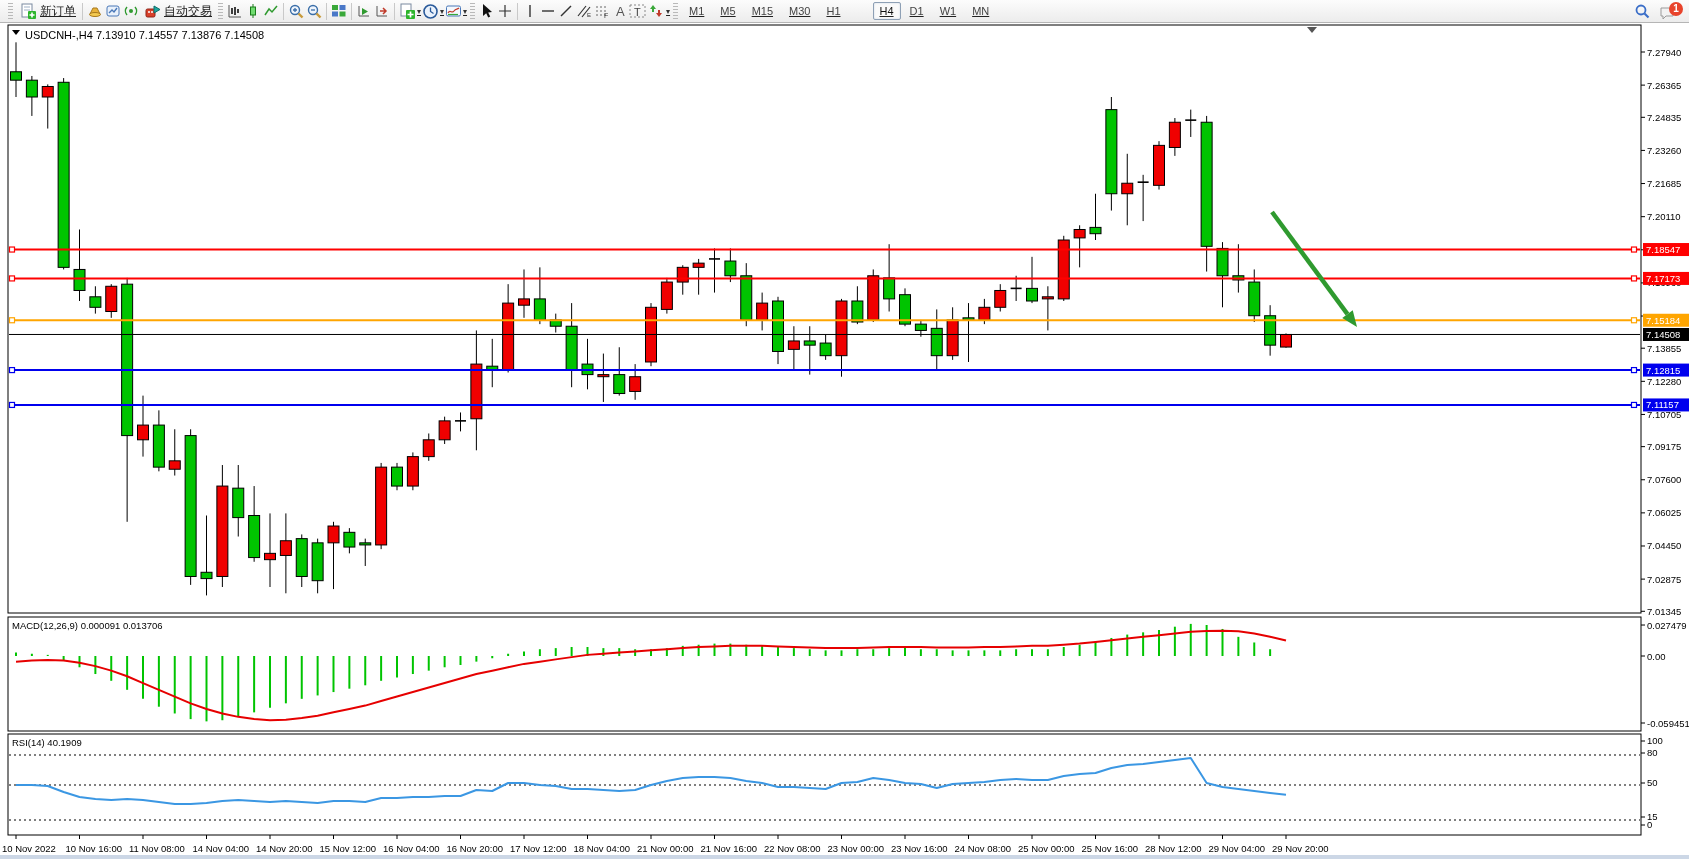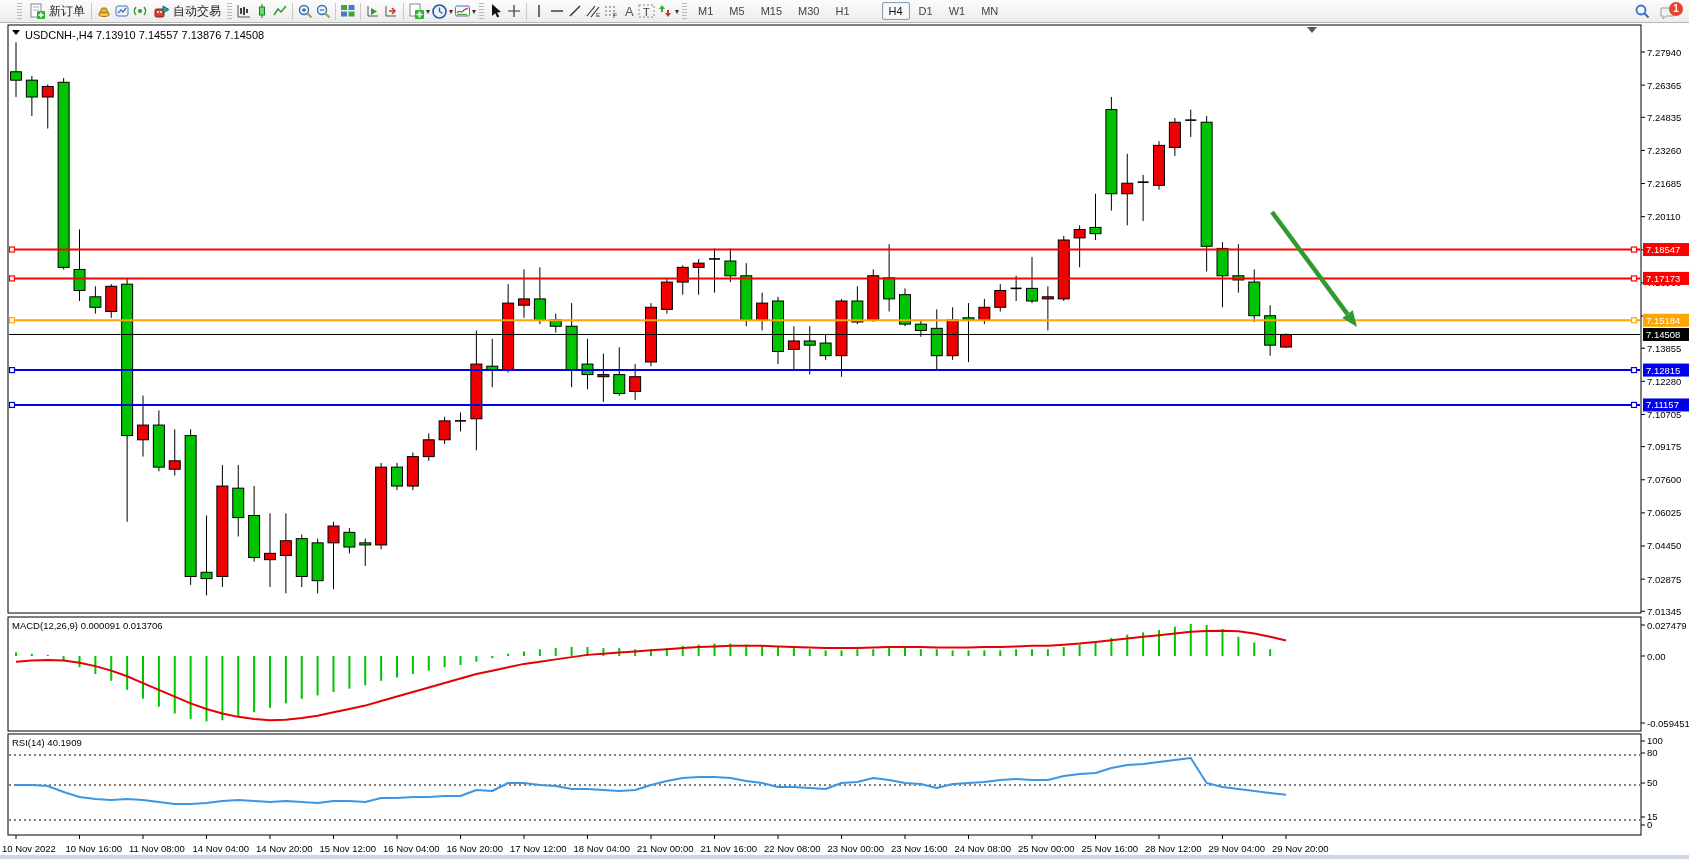--- a/index.html
+++ b/index.html
@@ -1,19 +1,19 @@
 <!DOCTYPE html>
 <html><head>
 <meta charset="utf-8">
 <style>
   html,body{margin:0;padding:0;background:#fff;width:1689px;height:859px;overflow:hidden;
     font-family:"Liberation Sans",sans-serif;-webkit-font-smoothing:none;}
   .toolbar{position:absolute;top:0;left:0;width:1689px;height:23px;
     background:linear-gradient(#fcfcfc,#ececec);border-bottom:1px solid #b5b5b5;
-    display:flex;align-items:center;padding-left:14px;box-sizing:border-box;font-size:12px;color:#222;}
+    display:flex;align-items:center;padding-left:5px;box-sizing:border-box;font-size:12px;color:#222;text-decoration:underline;}
   .grip{width:5px;height:16px;margin:0 3px;
     background:repeating-linear-gradient(180deg,#b9b9b9 0 1px,transparent 1px 3px);}
   .sep{width:1px;height:17px;background:#c9c9c9;margin:0 3px;}
   .tb-btn{display:inline-flex;align-items:center;gap:3px;height:20px;padding:0 3px;border-radius:2px;}
   .icon{width:18px;height:18px;display:inline-flex;align-items:center;justify-content:center;flex:0 0 auto;}
   .caret{font-size:8px;color:#333;margin-left:1px;}
   .tf{display:inline-flex;align-items:flex-start;}
   .tf-btn{font-size:11px;color:#444;padding:2px 6px;margin:0 1px;border:1px solid transparent;border-radius:2px;}
   .tf-btn.active{background:#fafafa;border:1px solid #8ea0b5;box-shadow:inset 0 0 2px #c9d4e2;color:#111;margin-left:24px;}
   .tb-right{position:absolute;right:8px;top:0;height:23px;display:flex;align-items:center;gap:8px;}

